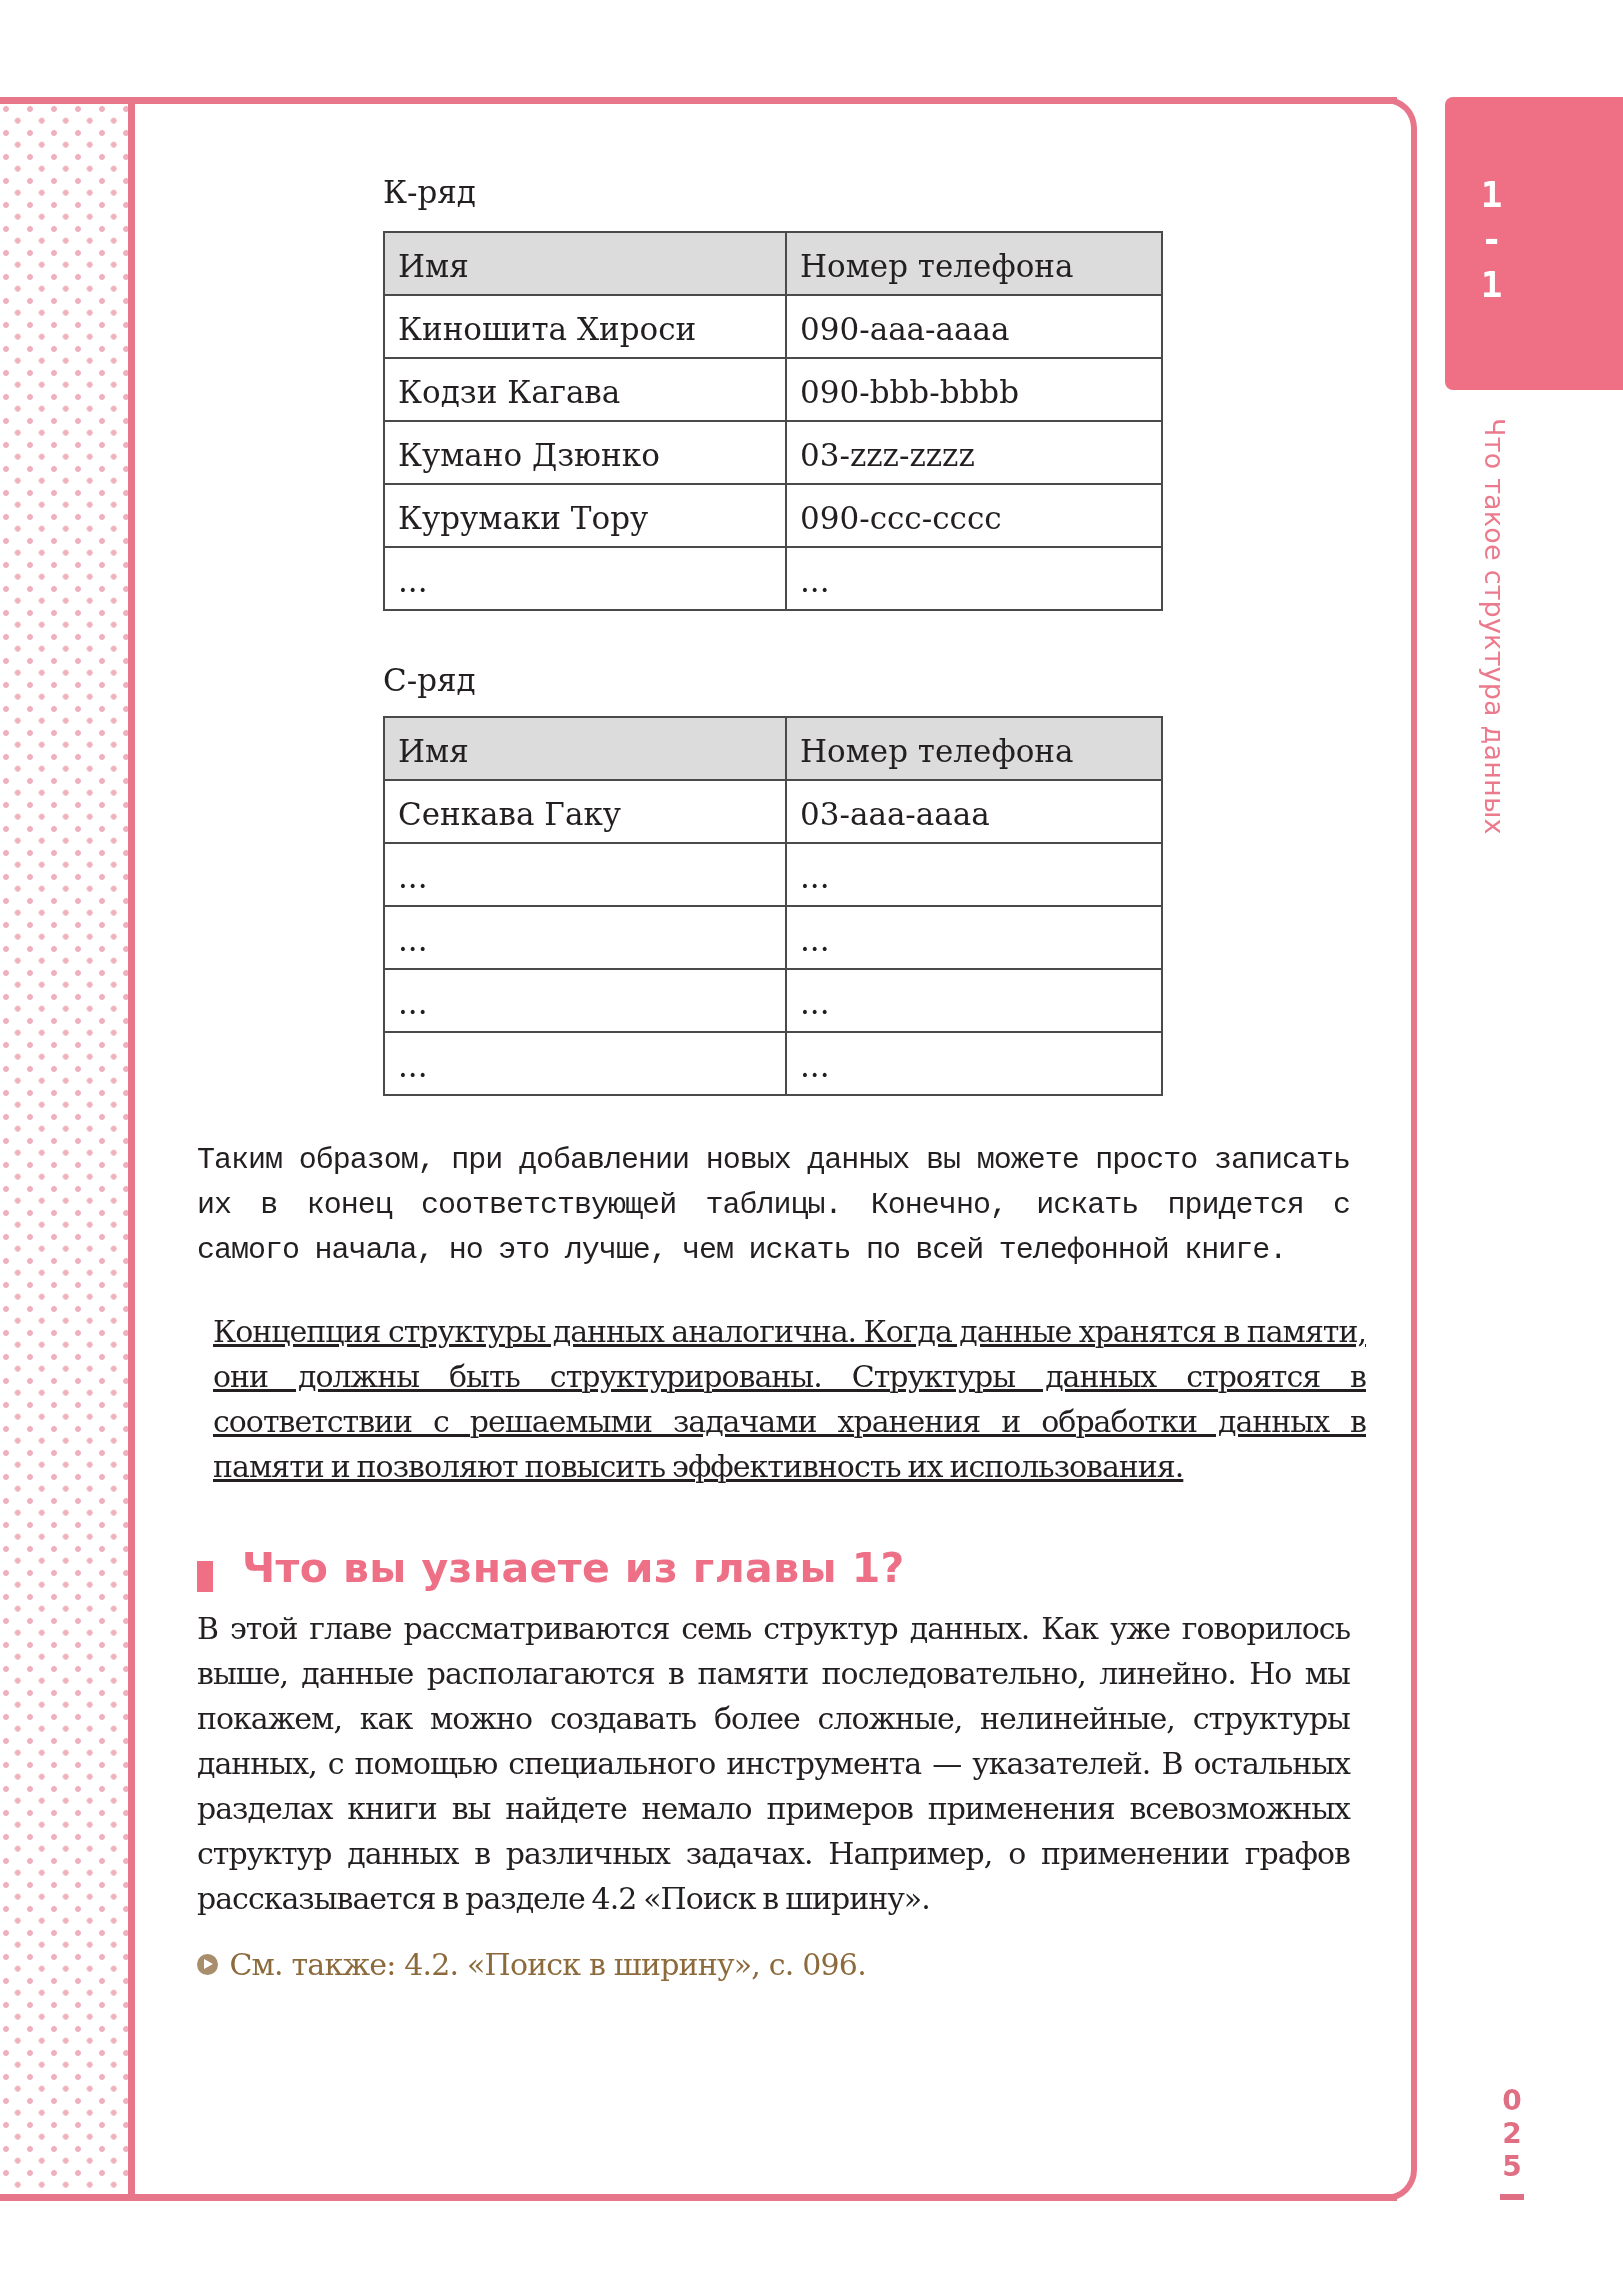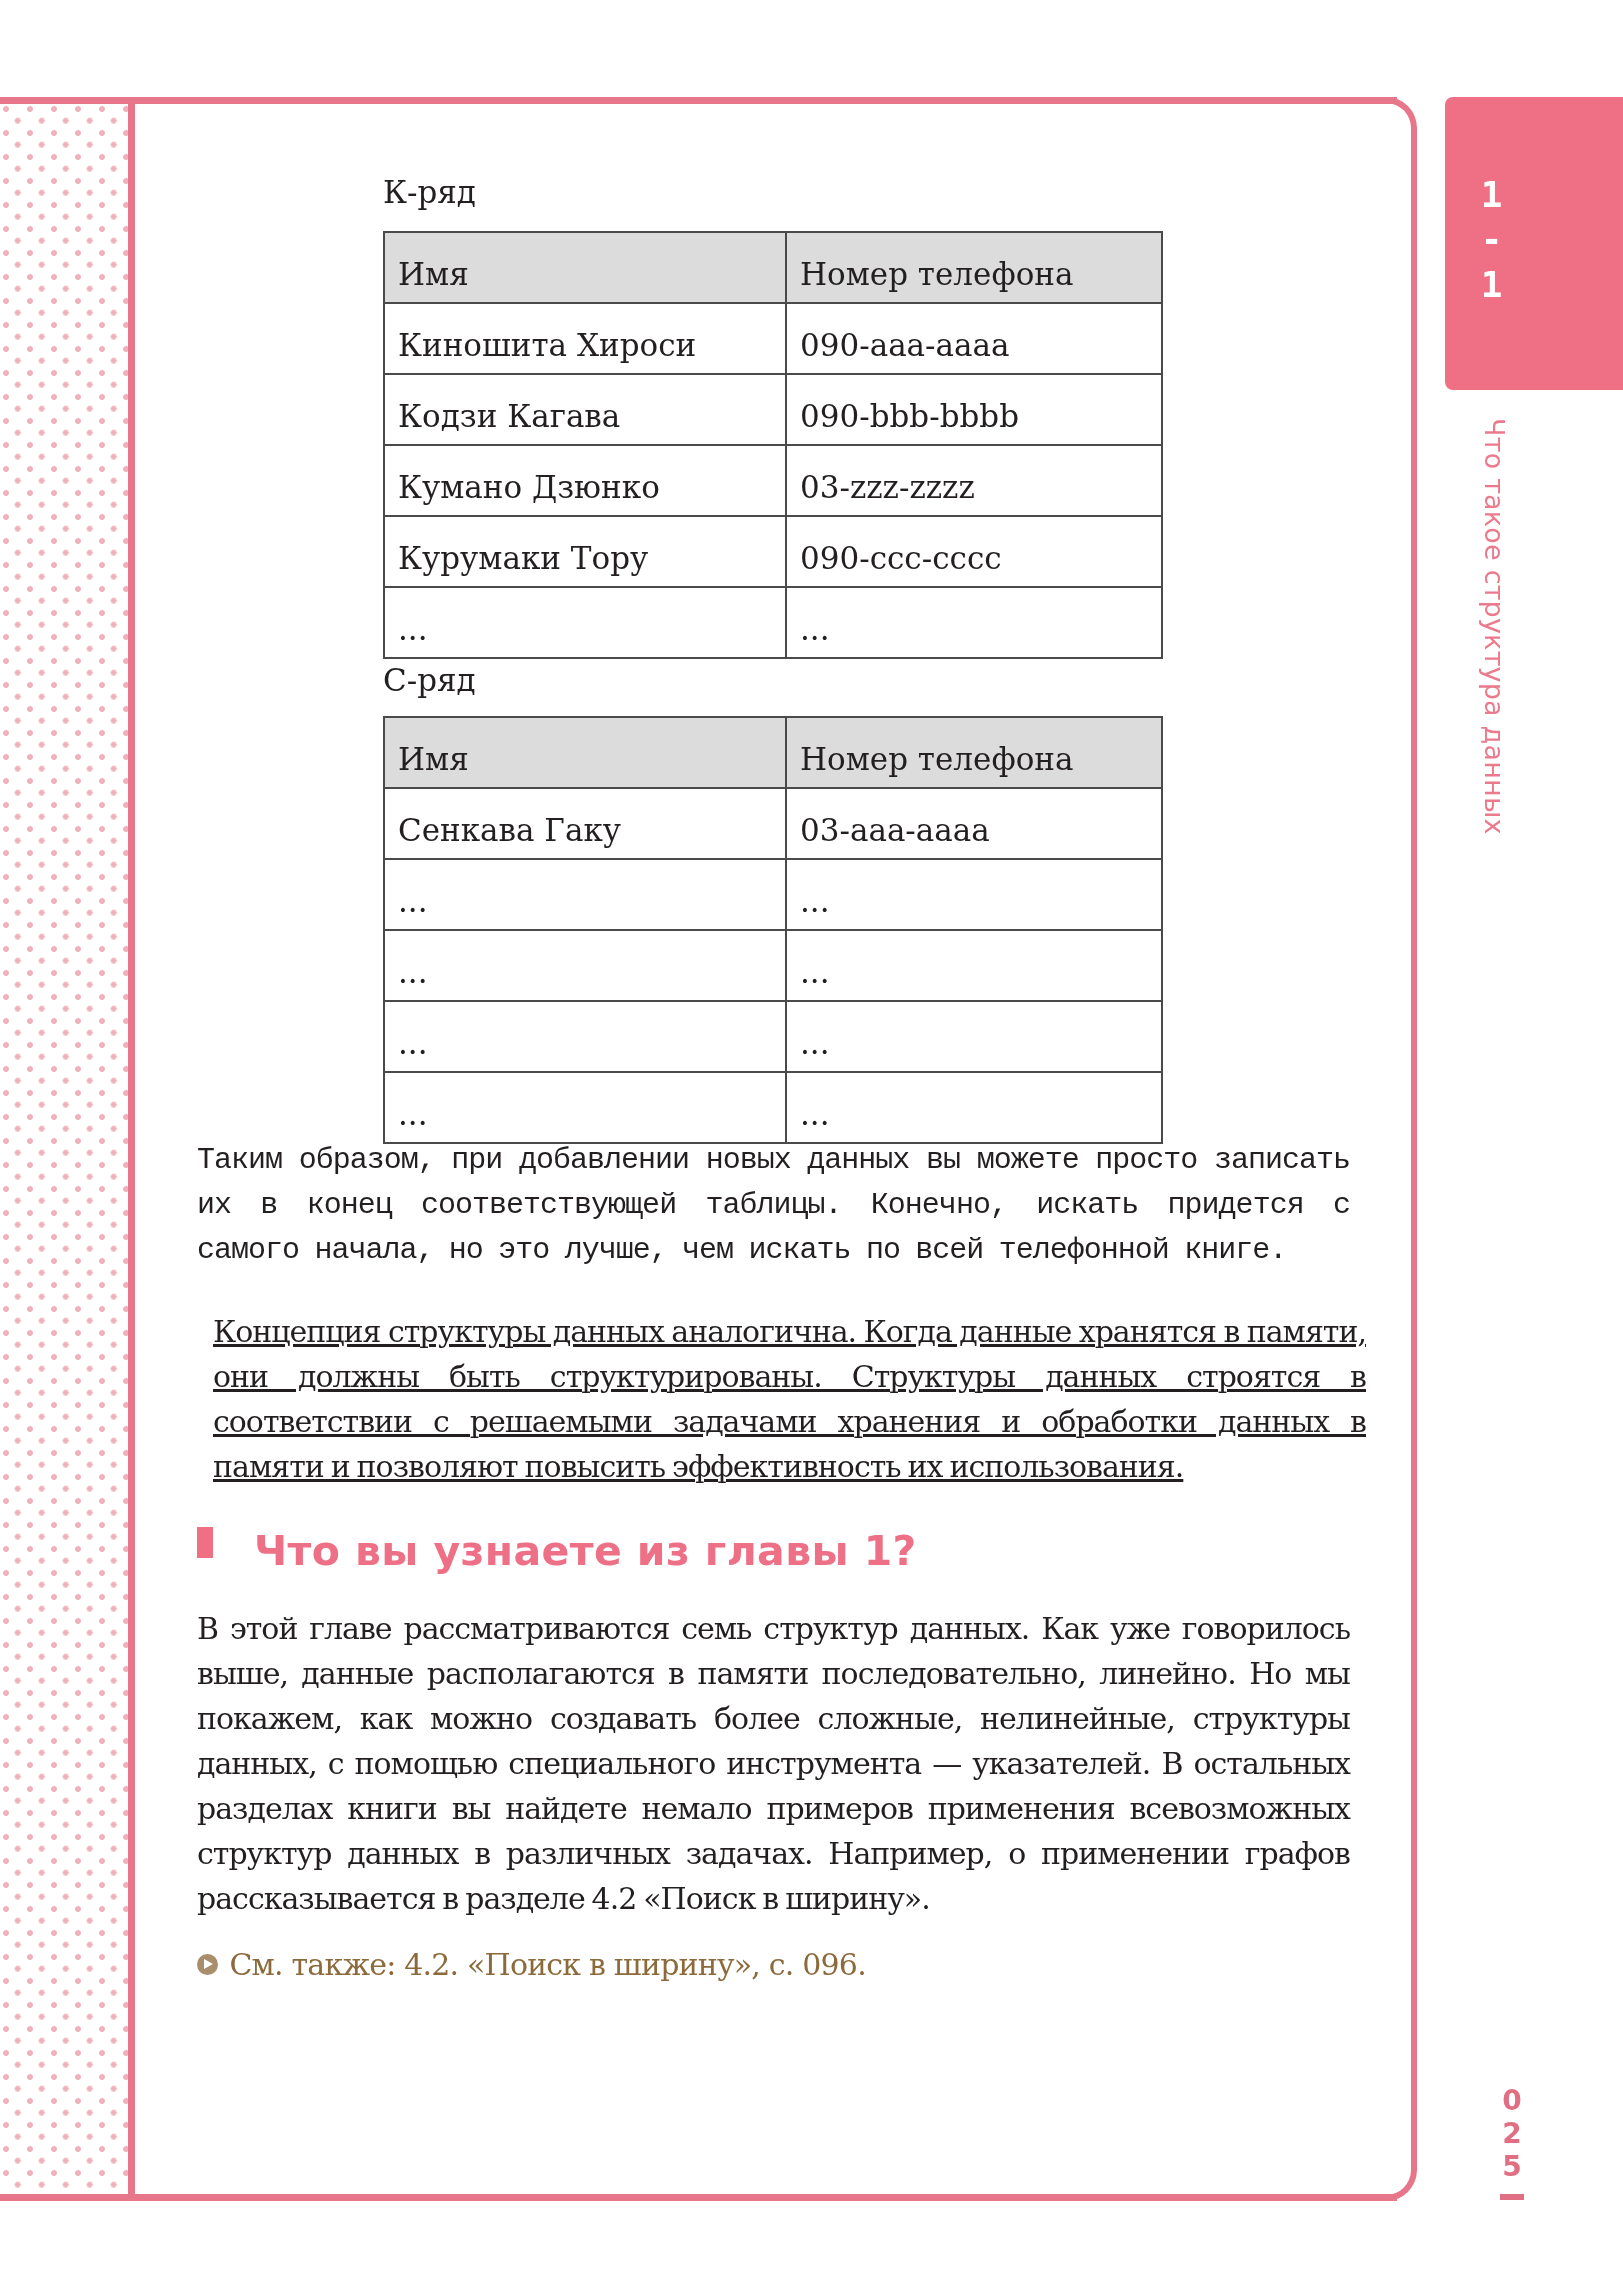--- a/index.html
+++ b/index.html
@@ -37,31 +37,31 @@
     color:#e06f84; font-family:"DejaVu Sans", sans-serif; font-weight:bold; font-size:28px; line-height:31px;
   }
   .pagenum-bar { position:absolute; left:1500px; top:2194px; width:24px; height:5.7px; background:#e06f84; }
 
   .caption { position:absolute; left:383px; font-size:31px; color:#231f20; font-family:"DejaVu Serif", serif; }
   table.tbl {
     position:absolute; left:383px; width:780px; border-collapse:collapse;
     font-family:"DejaVu Serif", serif; font-size:31px; color:#231f20;
   }
   table.tbl th, table.tbl td {
-    border:2px solid #4a4a4a; height:57px; padding:12px 0 0 13px; text-align:left; vertical-align:middle; font-weight:normal;
+    border:2px solid #4a4a4a; height:57px; padding:4px 0 0 13px; text-align:left; vertical-align:middle; font-weight:normal;
   }
   table.tbl th { background:#dcdcdd; }
   table.tbl td.c1, table.tbl th.c1 { width:387px; }
 
   .para {
     position:absolute; left:197px; width:1153px; font-family:"DejaVu Serif", serif;
     font-size:30px; line-height:45px; color:#231f20; text-align:justify; letter-spacing:-1px; word-spacing:-1.6px;
   }
   .heading {
-    position:absolute; left:197px; top:1527px; height:65px; display:flex; align-items:flex-start;gap:12px;
+    position:absolute; left:197px; top:1527px; height:65px; display:flex; align-items:flex-end;
   }
   .heading-bullet { width:16px; height:31px; background:#ef7085; margin-right:29px; }
   .heading-text { font-family:"DejaVu Sans", sans-serif; font-weight:bold; font-size:41px; color:#ee7087; letter-spacing:0.4px; }
   .seealso {
     position:absolute; left:197px; top:1947px; display:flex; align-items:center;
     font-family:"DejaVu Serif", serif; font-size:30px; color:#8c6a3c; letter-spacing:-0.8px;justify-content:center;
   }
   .seealso-icon { width:21px; height:21px; border-radius:50%; background:#a88e6d; position:relative; margin-right:11.4px; }
   .seealso-icon::after {
     content:""; position:absolute; left:7.3px; top:4.9px; border-left:9px solid #fff; border-top:5.7px solid transparent; border-bottom:5.7px solid transparent;

